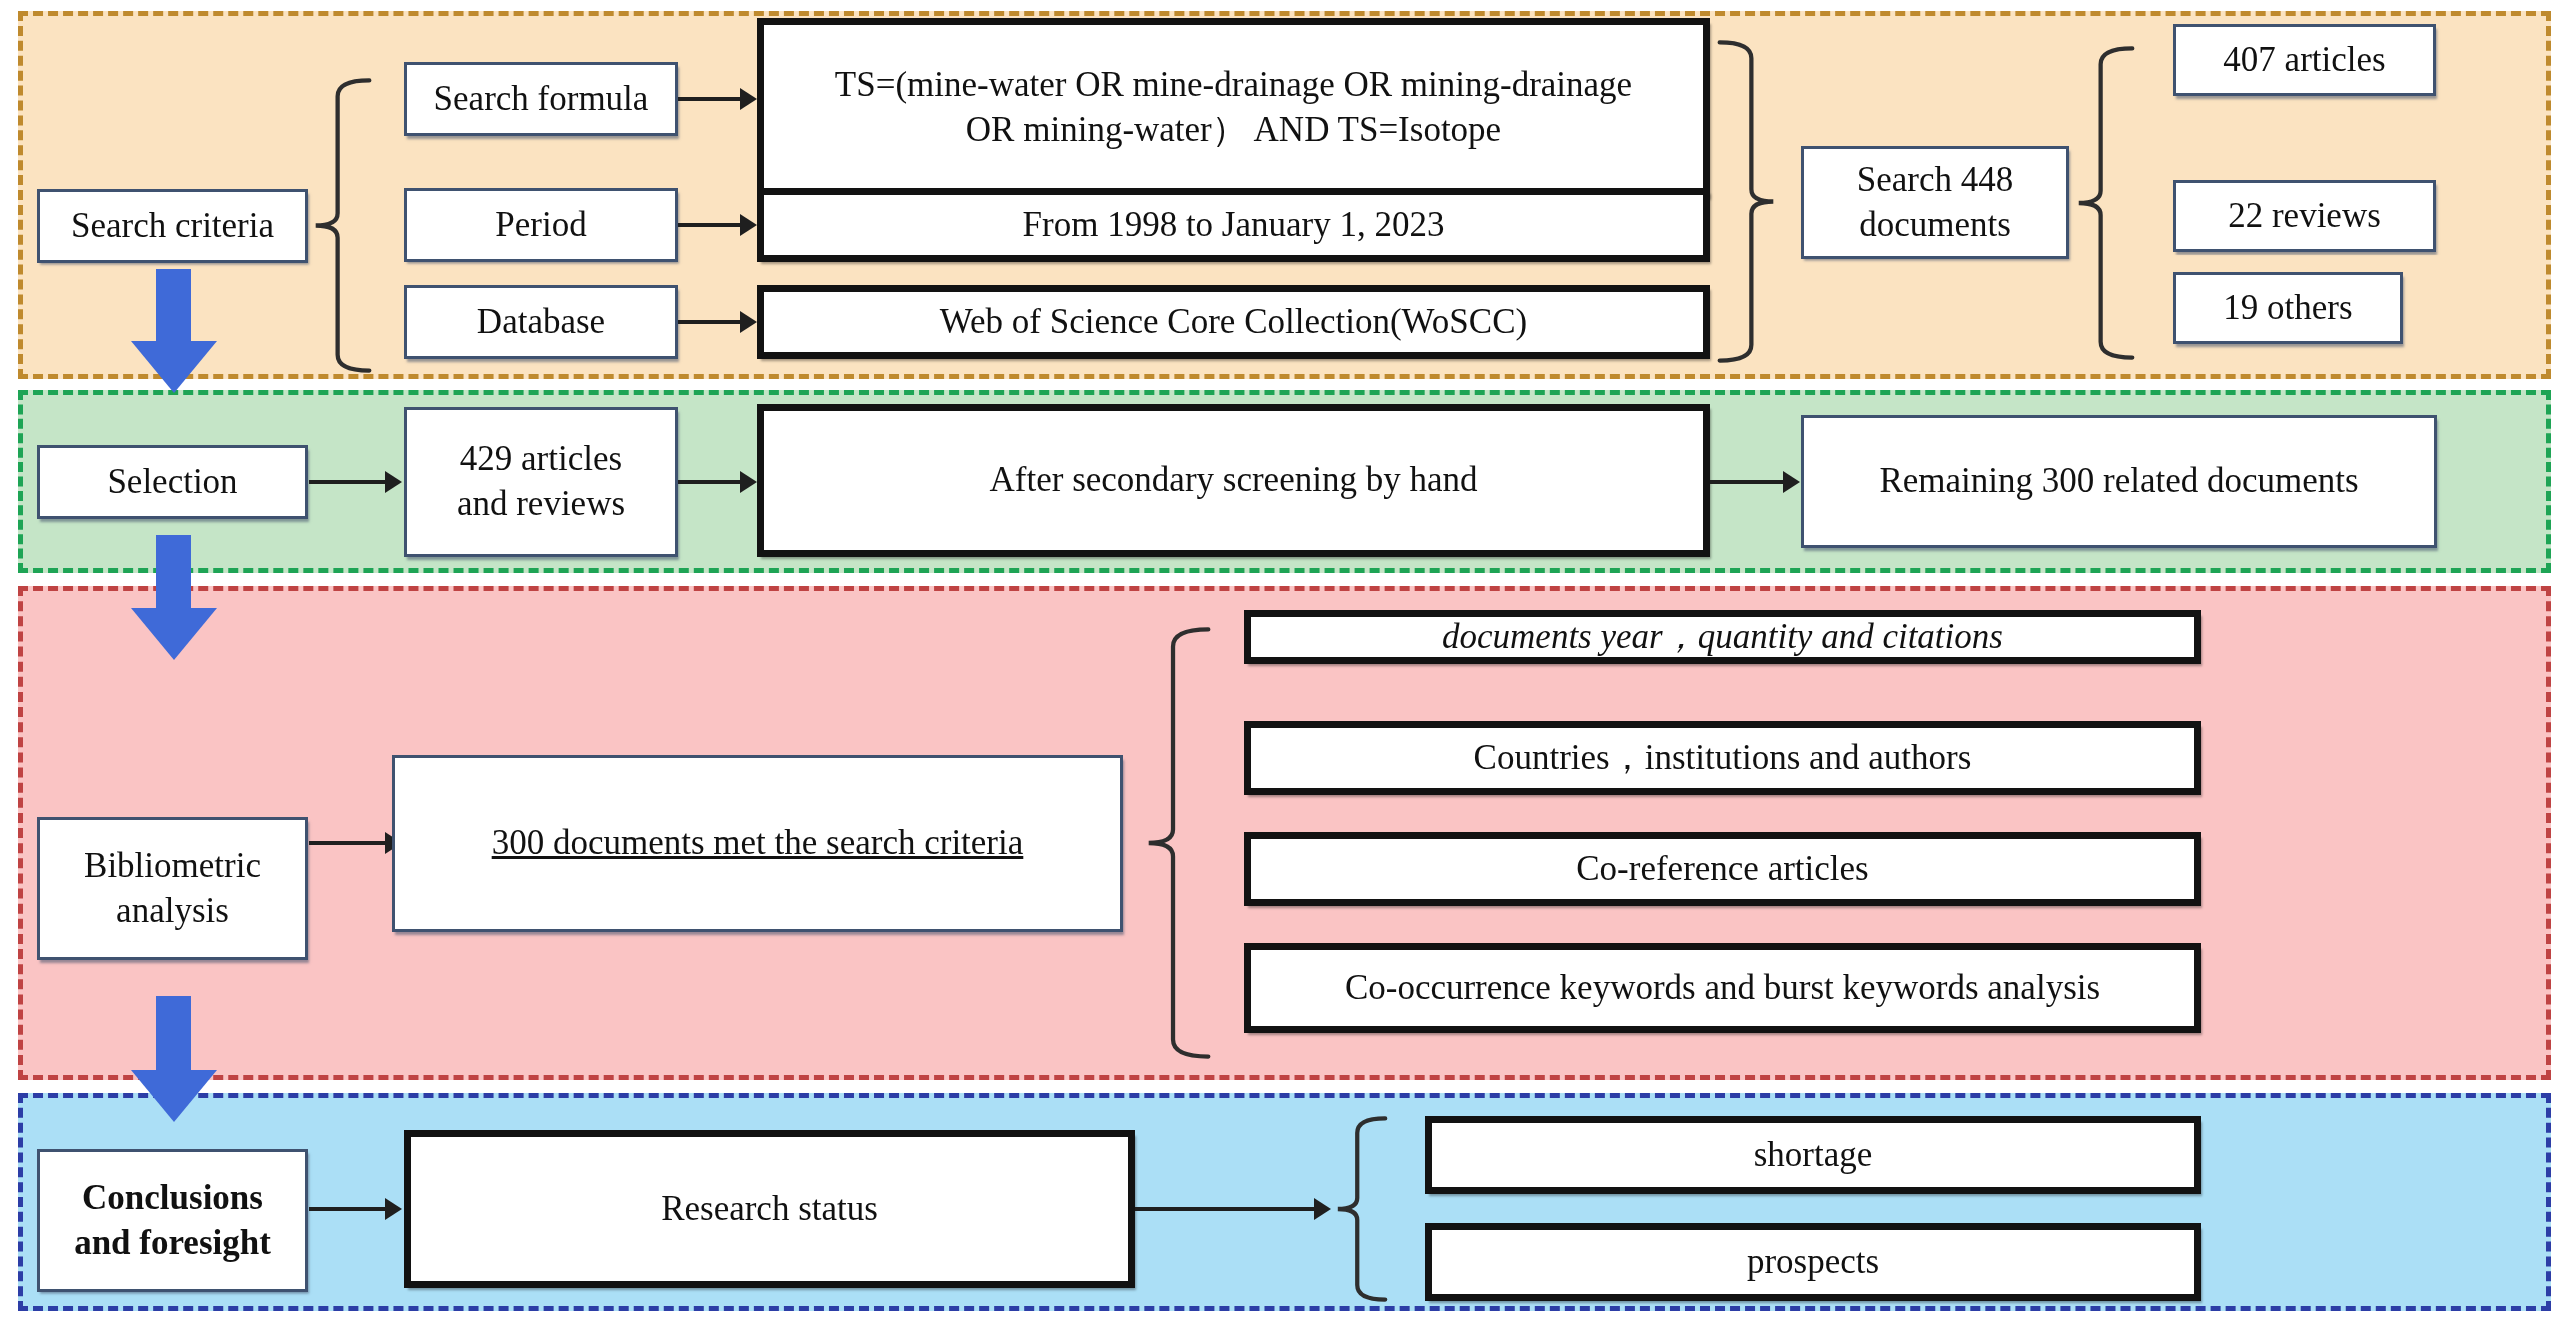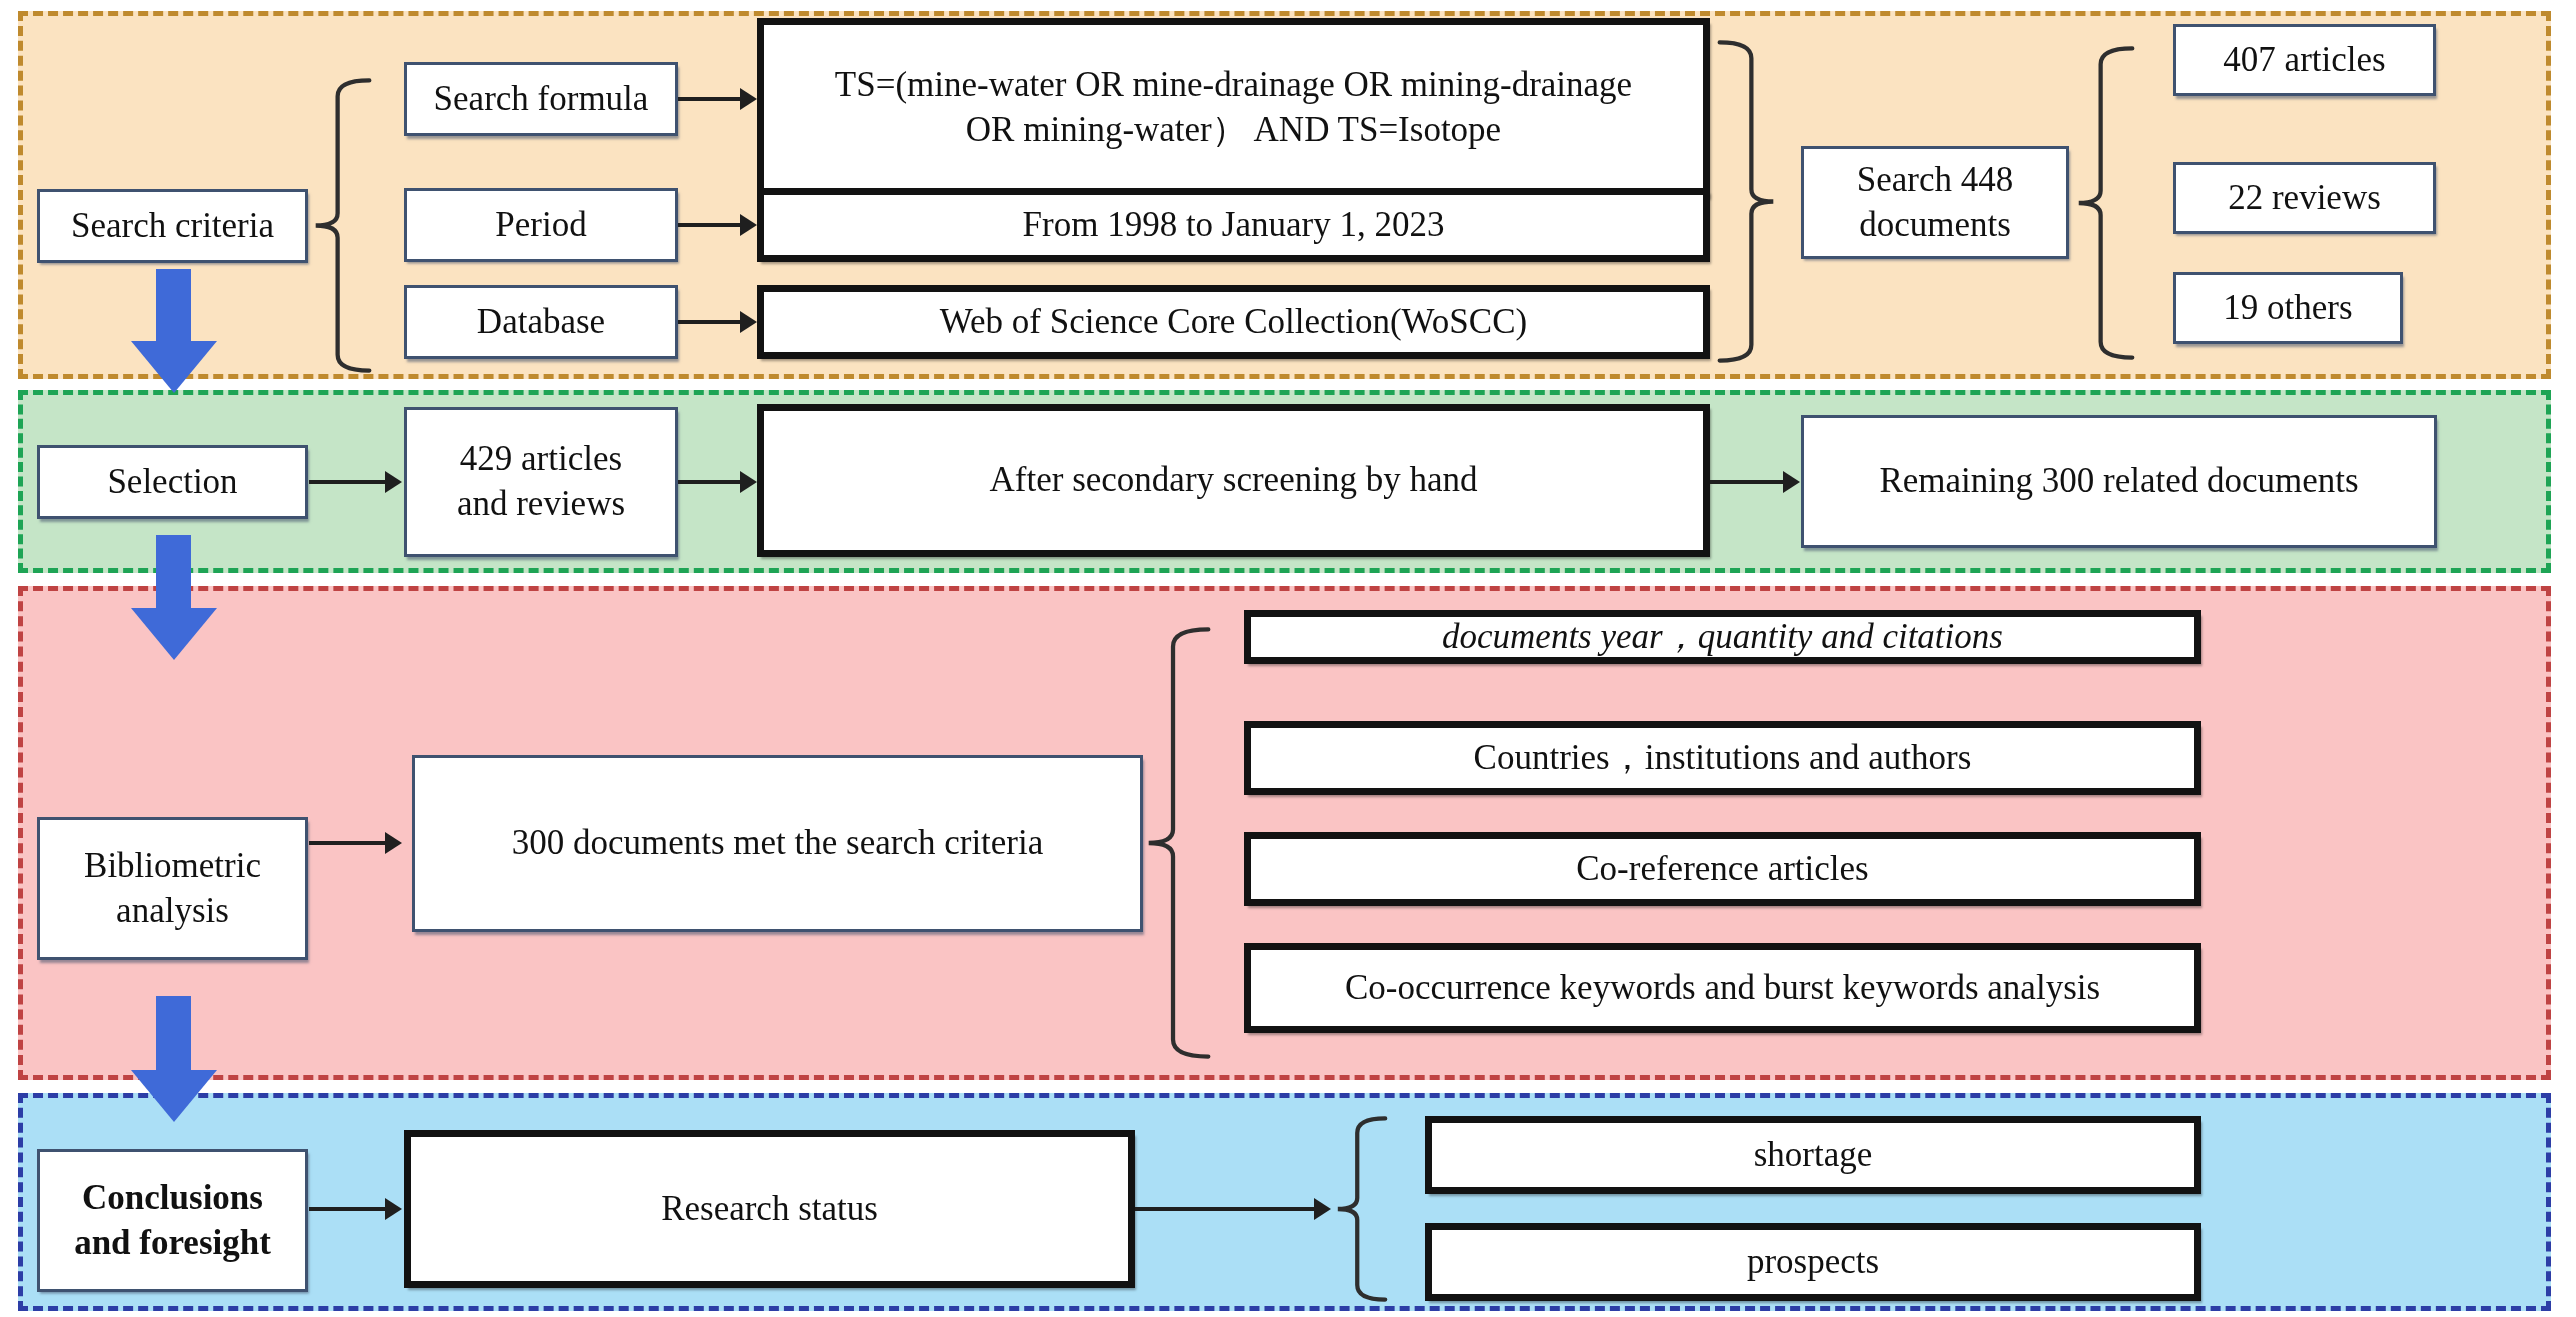--- a/index.html
+++ b/index.html
@@ -110,21 +110,21 @@
   </svg>
 
   <div class="box thin" style="left:1801px; top:146px; width:268px; height:113px;">Search 448
 documents</div>
 
   <svg class="brace" style="left:2075px; top:46px;" width="61" height="314" viewBox="0 0 100 516">
     <path d="M94 4 Q42 4 42 30 L42 238 Q42 258 6 258 Q42 258 42 278 L42 486 Q42 512 94 512"></path>
   </svg>
 
   <div class="box thin" style="left:2173px; top:24px; width:263px; height:72px;">407 articles</div>
-  <div class="box thin" style="left:2173px; top:162px; width:263px; height:72px;">22 reviews</div>
+  <div class="box thin" style="left:2173px; top:180px; width:263px; height:72px;">22 reviews</div>
   <div class="box thin" style="left:2173px; top:272px; width:230px; height:72px;">19 others</div>
 
   <div class="down-arrow" style="left:131px; top:269px;">
     <div class="shaft" style="height:72px;"></div>
     <div class="head"></div>
   </div>
 
   <div class="box thin" style="left:37px; top:445px; width:271px; height:74px;">Selection</div>
 
   <div class="harrow" style="left:309px; top:471px; width:93px;"></div>
@@ -143,21 +143,21 @@
   <div class="down-arrow" style="left:131px; top:535px;">
     <div class="shaft" style="height:73px;"></div>
     <div class="head"></div>
   </div>
 
   <div class="box thin" style="left:37px; top:772px; width:271px; height:143px;margin-top:45px;">Bibliometric
 analysis</div>
 
   <div class="harrow" style="left:309px; top:832px; width:93px;"></div>
 
-  <div class="box thin" style="left:412px; top:755px; width:731px; height:177px;">300 documents met the search criteria</div>
+  <div class="box thin" style="left:392px; top:755px; width:731px; height:177px;text-decoration:underline;">300 documents met the search criteria</div>
 
   <svg class="brace" style="left:1145px; top:627px;" width="67" height="432" viewBox="0 0 110 710">
     <path d="M104 4 Q46 4 46 32 L46 333 Q46 355 6 355 Q46 355 46 377 L46 678 Q46 706 104 706"></path>
   </svg>
 
   <div class="box thick" style="left:1244px; top:610px; width:957px; height:54px;font-style:italic;">documents year，quantity and citations</div>
   <div class="box thick" style="left:1244px; top:721px; width:957px; height:74px;">Countries，institutions and authors</div>
   <div class="box thick" style="left:1244px; top:832px; width:957px; height:74px;">Co-reference articles</div>
   <div class="box thick" style="left:1244px; top:943px; width:957px; height:90px;">Co-occurrence keywords and burst keywords analysis</div>
 

